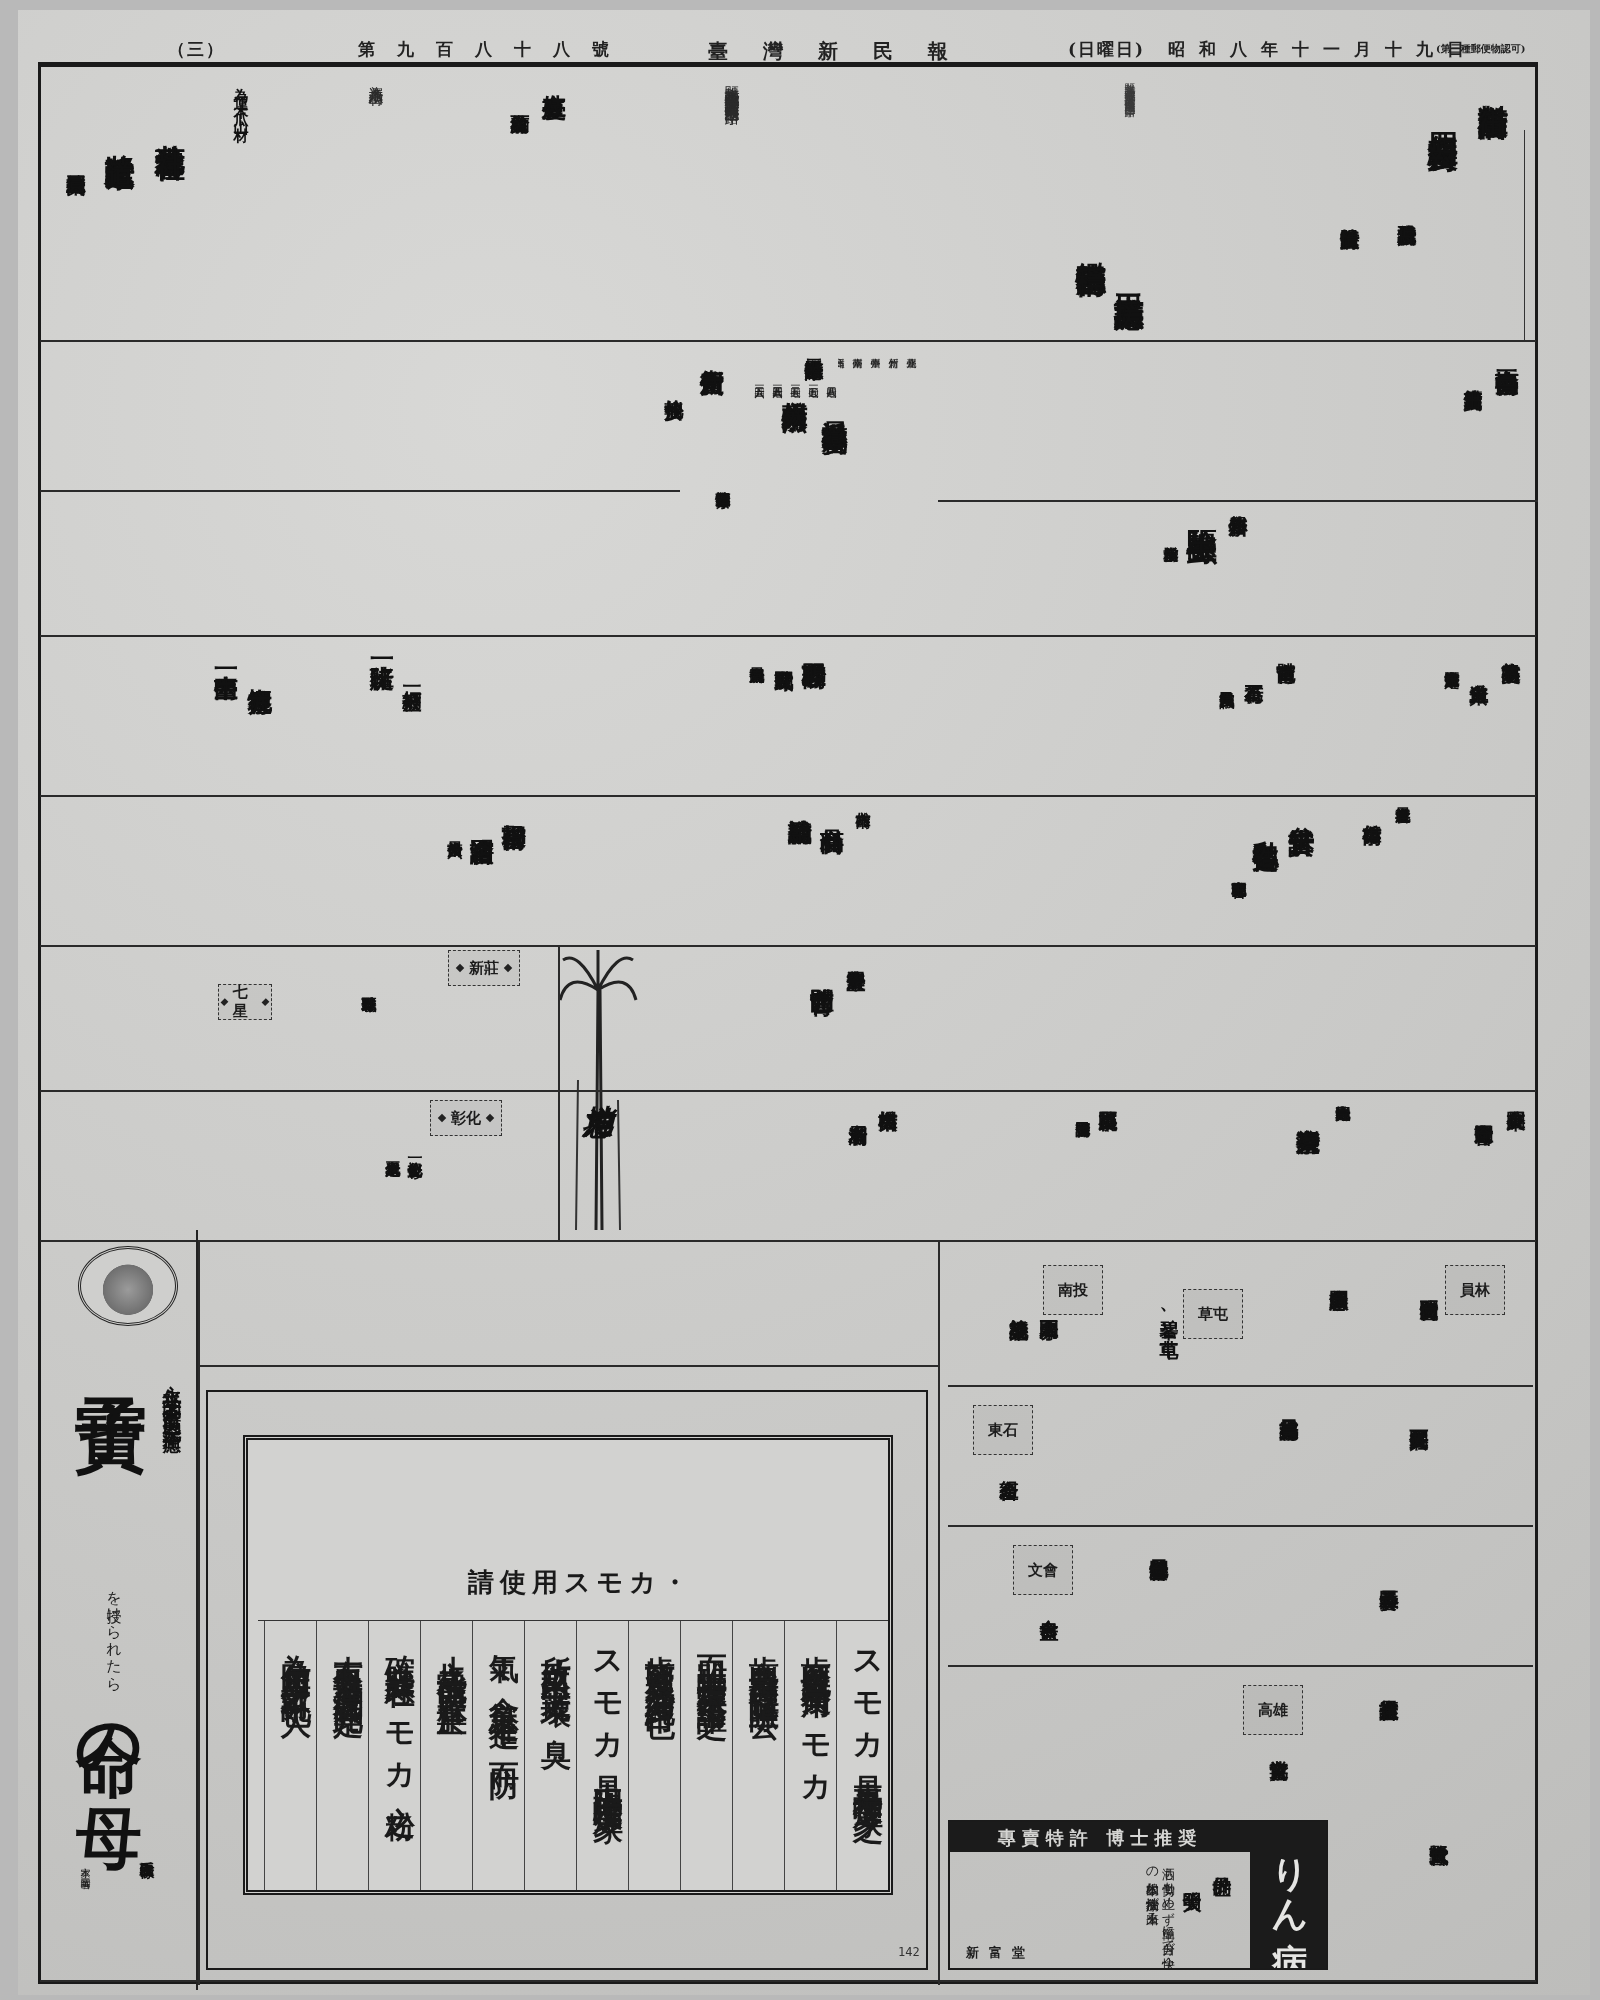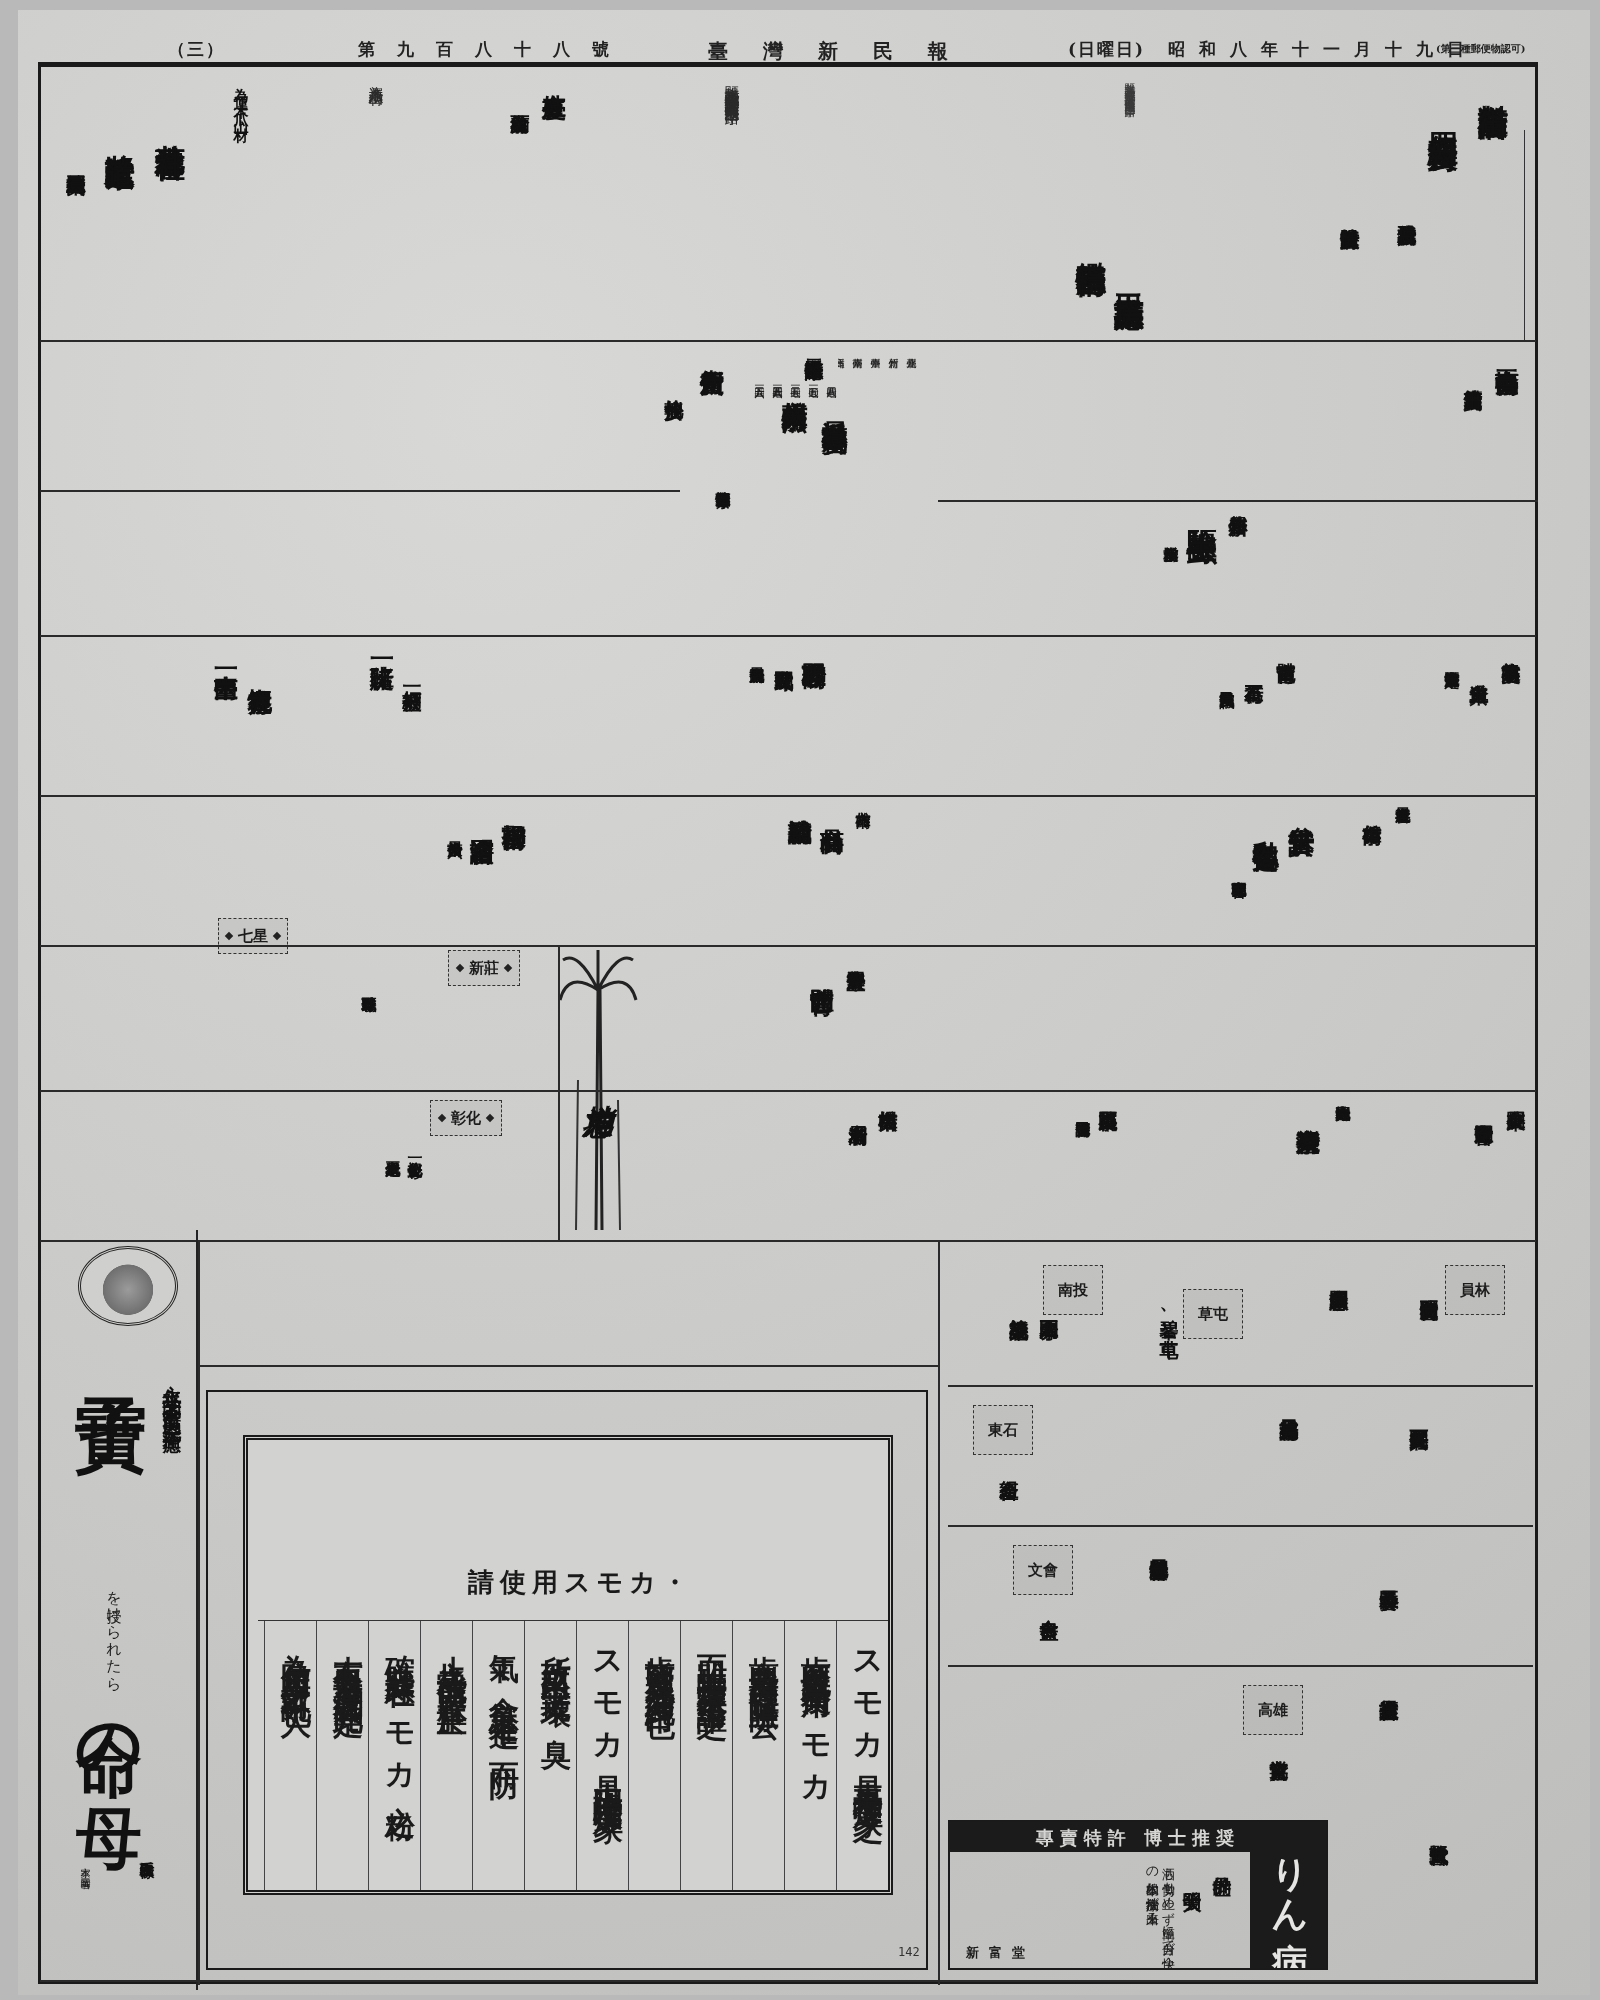--- a/index.html
+++ b/index.html
@@ -48,21 +48,21 @@
   .ad-grid { position: absolute; display: flex; flex-direction: row-reverse; border-top: 1px solid #333; }
   .ad-col { writing-mode: vertical-rl; text-orientation: upright; font-size: 30px; font-weight: bold;
     letter-spacing: 6px; border-left: 1px solid #444; width: 52px; padding-top: 10px; text-align: start; color: #1a1a1a; }
 
   .baby { position: absolute; border-radius: 50%; border: 3px double #222;
     background: radial-gradient(circle at 50% 55%, #9b9b9b 0, #6f6f6f 40%, #cfcfcd 41%, #cfcfcd 100%); }
   .big-char { position: absolute; font-weight: bold; color: #111; }
 
   .palm { position: absolute; }
   .pagenum { position: absolute; font-size: 12px; color: #333; font-family: "DejaVu Sans Mono", monospace; }
-  .dark-banner { position: absolute; background: #1b1b1b; color: #d5d5d3; font-weight: bold; }
+  .dark-banner { position: absolute; background: #1b1b1b; color: #d5d5d3; font-weight: bold; text-align: center; }
 </style>
 </head>
 <body>
 
 <div class="paper">
 
   <div class="masthead">
     <span style="left:110px;">（三）</span>
     <span style="left:300px; letter-spacing:22px;">第九百八十八號</span>
     <span style="left:650px; font-size:20px; letter-spacing:14px;">臺 灣 新 民 報</span>
@@ -251,21 +251,21 @@
   <div class="tag" style="left:412px; top:1090px; width:72px; height:36px;">
     <span class="dot"></span>
     <span>彰化</span>
     <span class="dot"></span>
   </div>
   <div class="box" style="left:350px; top:1140px; width:60px; height:90px;">
     <div class="hl xs" style="right:4px; top:0;">彰化一公慶祝</div>
     <div class="hl xs" style="right:26px; top:0;">卅五週年紀念</div>
   </div>
 
-  <div class="tag" style="left:200px; top:908px; width:70px; height:36px;">
+  <div class="tag" style="left:200px; top:974px; width:54px; height:36px;">
     <span class="dot"></span>
     <span>七星</span>
     <span class="dot"></span>
   </div>
   <div class="tag" style="left:430px; top:940px; width:72px; height:36px;">
     <span class="dot"></span>
     <span>新莊</span>
     <span class="dot"></span>
   </div>
   <div class="box" style="left:300px; top:975px; width:80px; height:100px;">

